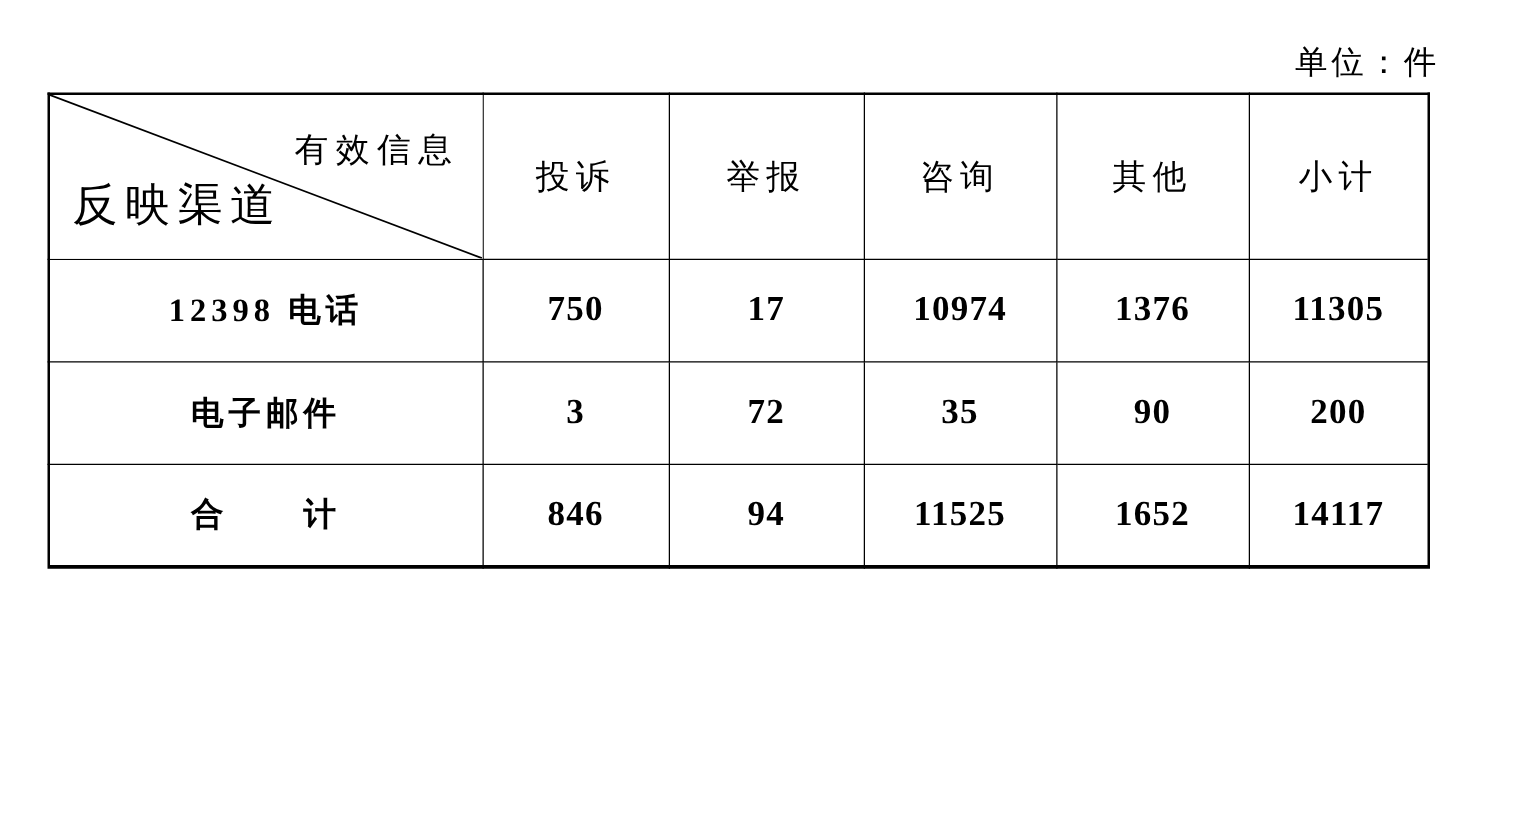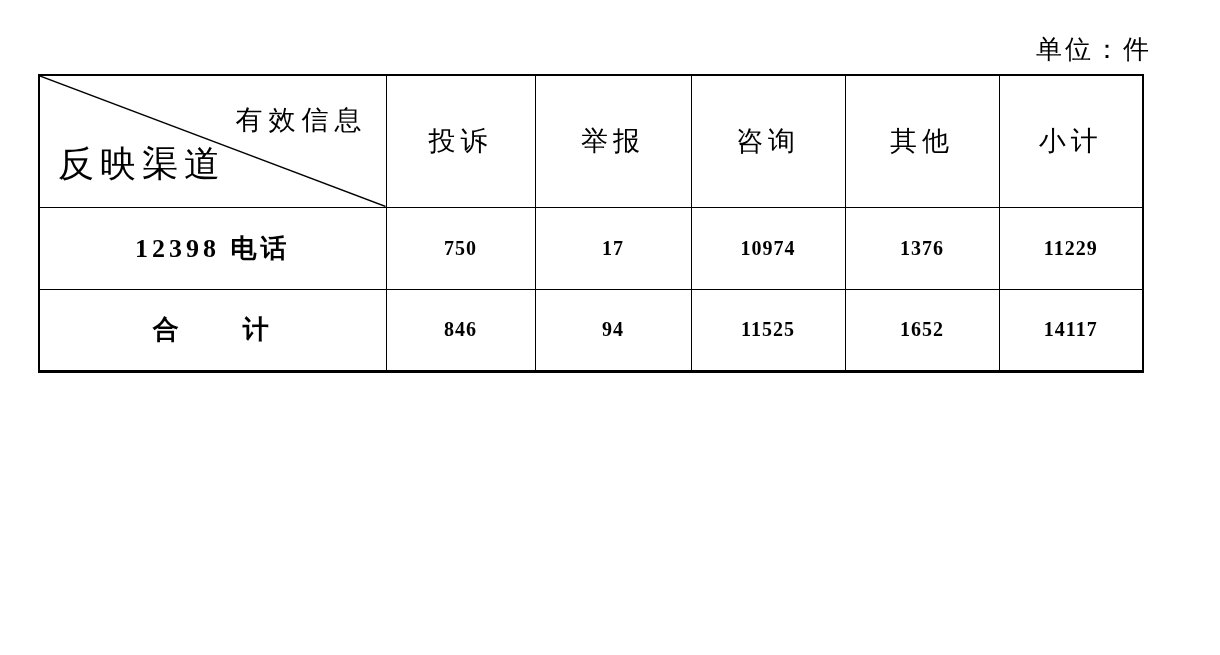--- a/index.html
+++ b/index.html
@@ -31,21 +31,21 @@
   .doc-table td, .doc-table th {
     border: 1px solid #000;
     text-align: center;
     vertical-align: middle;
     font-weight: normal;
     background: #ffffff;
   }
   .doc-table .header-row th { height: 132px; font-size: 27px; letter-spacing: 5px; }
   .doc-table .data-row td { height: 82px; font-weight: bold; }
   .row-label { font-size: 26px; letter-spacing: 4px; white-space: pre; }
-  .cell-num { font-size: 20px; letter-spacing: 1px; }
+  .cell-num { font-size: 28px; letter-spacing: 1px; }
 
   
   td.corner-cell, th.corner-cell { position: relative; padding: 0; }
   .corner-cell svg { position: absolute; left: 0; top: 0; width: 100%; height: 100%; display: block; }
   .corner-top-label {
     position: absolute; top: 26px; right: 18px;
     font-size: 27px; letter-spacing: 6px; white-space: nowrap;
   }
   .corner-bottom-label {
     position: absolute; bottom: 18px; left: 18px;
@@ -83,24 +83,32 @@
         <th>其他</th>
         <th>小计</th>
       </tr>
 
       <tr class="data-row">
         <td class="row-label">12398 电话</td>
         <td class="cell-num">750</td>
         <td class="cell-num">17</td>
         <td class="cell-num">10974</td>
         <td class="cell-num">1376</td>
-        <td class="cell-num">11229</td>
+        <td class="cell-num">11305</td>
       </tr>
 
 
+      <tr class="data-row">
+        <td class="row-label">电子邮件</td>
+        <td class="cell-num">3</td>
+        <td class="cell-num">72</td>
+        <td class="cell-num">35</td>
+        <td class="cell-num">90</td>
+        <td class="cell-num">200</td>
+      </tr>
 
 
       <tr class="data-row">
         <td class="row-label">合　　计</td>
         <td class="cell-num">846</td>
         <td class="cell-num">94</td>
         <td class="cell-num">11525</td>
         <td class="cell-num">1652</td>
         <td class="cell-num">14117</td>
       </tr>

